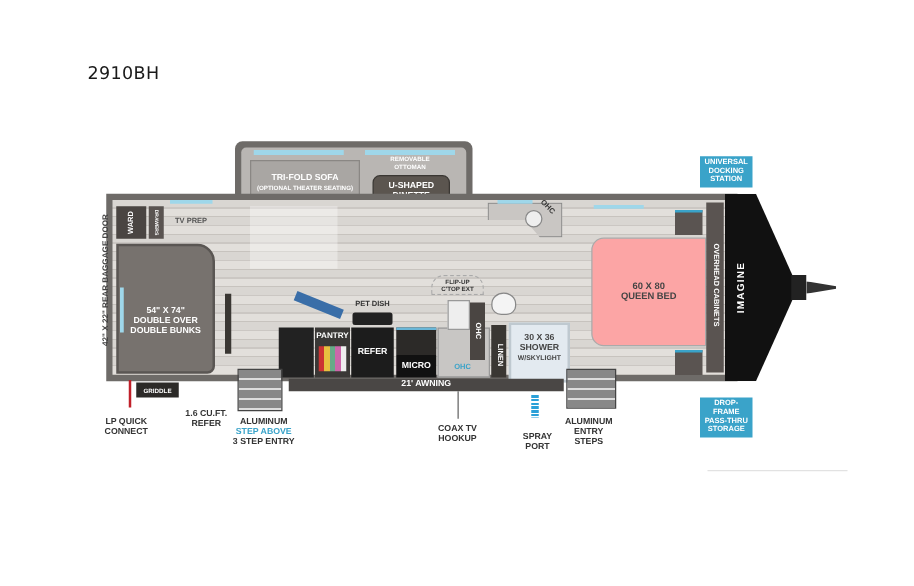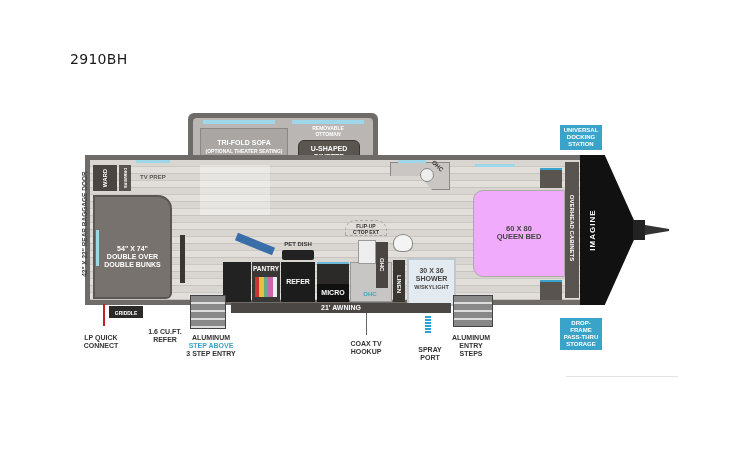--- a/index.html
+++ b/index.html
@@ -107,21 +107,21 @@
     <div class="lbl" style="font-size:7px;color:#444;">SHOWER</div>
     <div class="lbl" style="font-size:5.5px;color:#444;">w/SKYLIGHT</div>
   </div>
 
   <div class="abs" style="left:305px;top:52px;width:58px;height:26px;background:#c9c6c3;border:1px solid #888;clip-path:polygon(0 0,100% 0,100% 100%,70% 100%,50% 50%,0 50%);"></div>
   <div class="abs" style="left:335px;top:58px;width:12px;height:12px;background:#eee;border-radius:50%;border:1px solid #888;"></div>
   <div class="abs lbl" style="left:346px;top:52px;font-size:6px;transform:rotate(45deg);">OHC</div>
   <div class="abs teal-light" style="left:313px;top:50px;width:28px;height:3px;"></div>
   <div class="abs teal-light" style="left:390px;top:54px;width:40px;height:3px;"></div>
 
-  <div class="abs" style="left:388px;top:80px;width:90px;height:85px;background:#f0abfc;border:1px solid #aaa;border-radius:10px 0 0 10px;">
+  <div class="abs" style="left:388px;top:80px;width:90px;height:85px;background:#fca5a5;border:1px solid #aaa;border-radius:10px 0 0 10px;">
     <div class="lbl" style="margin-top:34px;font-size:7.5px;color:#444;">60 x 80</div>
     <div class="lbl" style="font-size:7.5px;color:#444;text-align:center;">QUEEN BED</div>
   </div>
   <div class="abs" style="left:455px;top:58px;width:22px;height:18px;background:#5a5451;border-top:2px solid #3aa3c9;"></div>
   <div class="abs" style="left:455px;top:170px;width:22px;height:18px;background:#5a5451;border-top:2px solid #3aa3c9;"></div>
 
   <div class="abs" style="left:480px;top:52px;width:14px;height:136px;background:#5a5451;">
     <div class="lbl lbl-white" style="transform:rotate(90deg);width:100px;margin-top:62px;margin-left:-43px;font-size:6px;">OVERHEAD CABINETS</div>
   </div>
 

